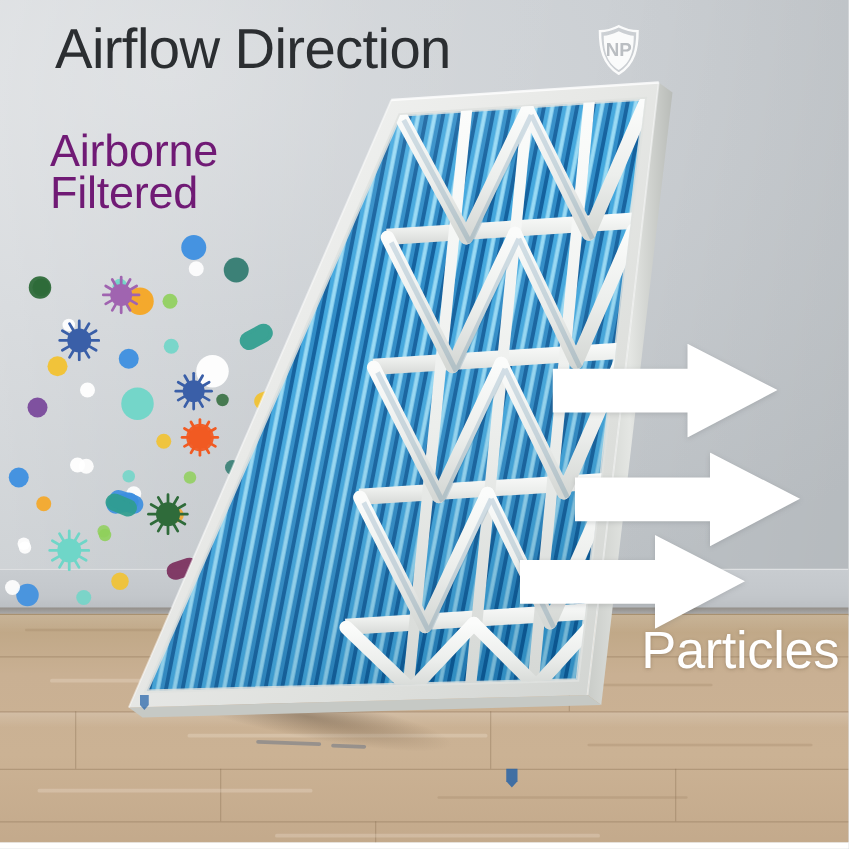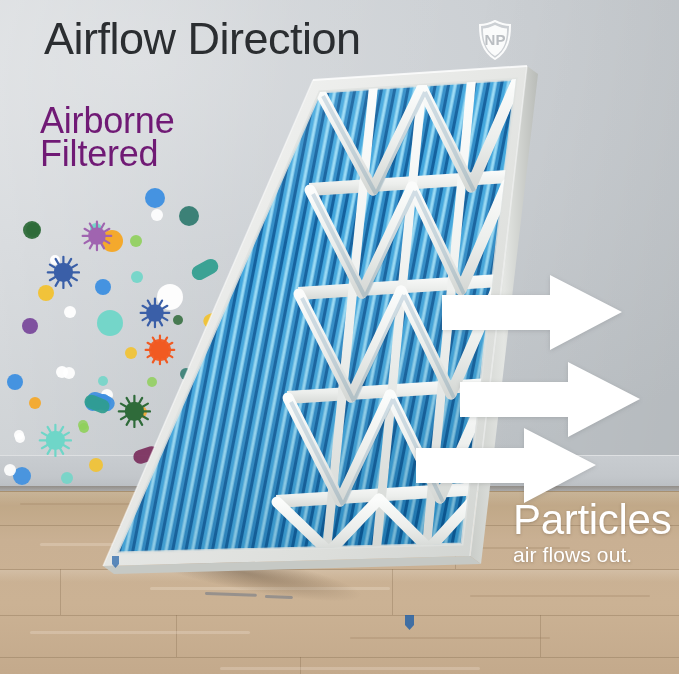--- a/index.html
+++ b/index.html
@@ -412,21 +412,20 @@
 
   <div class="title">Airflow Direction</div>
 
   <div class="sub-block">
     <div class="sub-l1">Airborne</div>
     <div class="sub-l2">Filtered</div>
   </div>
 
   <div class="filtered-block">
     <div class="filtered-l1">Particles</div>
-    <div class="filtered-l2">air flows out.</div>
   </div>
 
   <div class="logo">
     <svg width="34" height="40" viewBox="0 0 34 40">
       <path d="M17 1 C11 4 6 5 2 5 C2 18 4 31 17 39 C30 31 32 18 32 5 C28 5 23 4 17 1 Z" fill="none" stroke="#ffffff" stroke-width="2"></path>
       <path d="M17 5 C12 7.5 8 8.5 5 8.5 C5 19 6.6 29.5 17 36 C27.4 29.5 29 19 29 8.5 C26 8.5 22 7.5 17 5 Z" fill="#ffffff"></path>
       <text x="17" y="25" text-anchor="middle" font-family="Liberation Sans, sans-serif" font-size="15" font-weight="bold" fill="#b9bdc1">NP</text>
     </svg>
     <div class="logo-text">
     </div>

